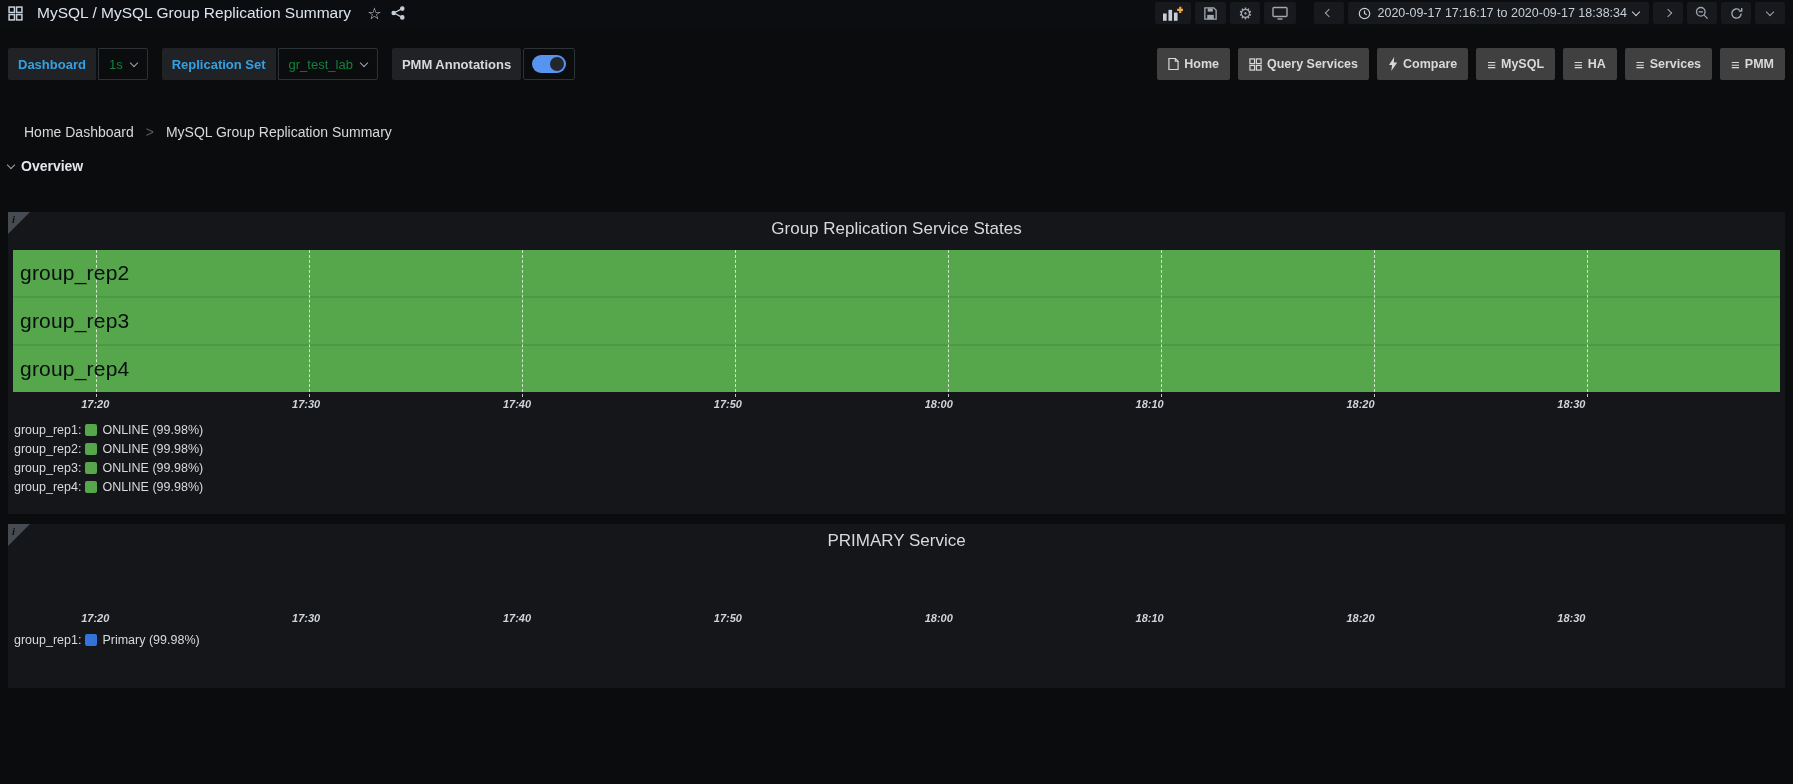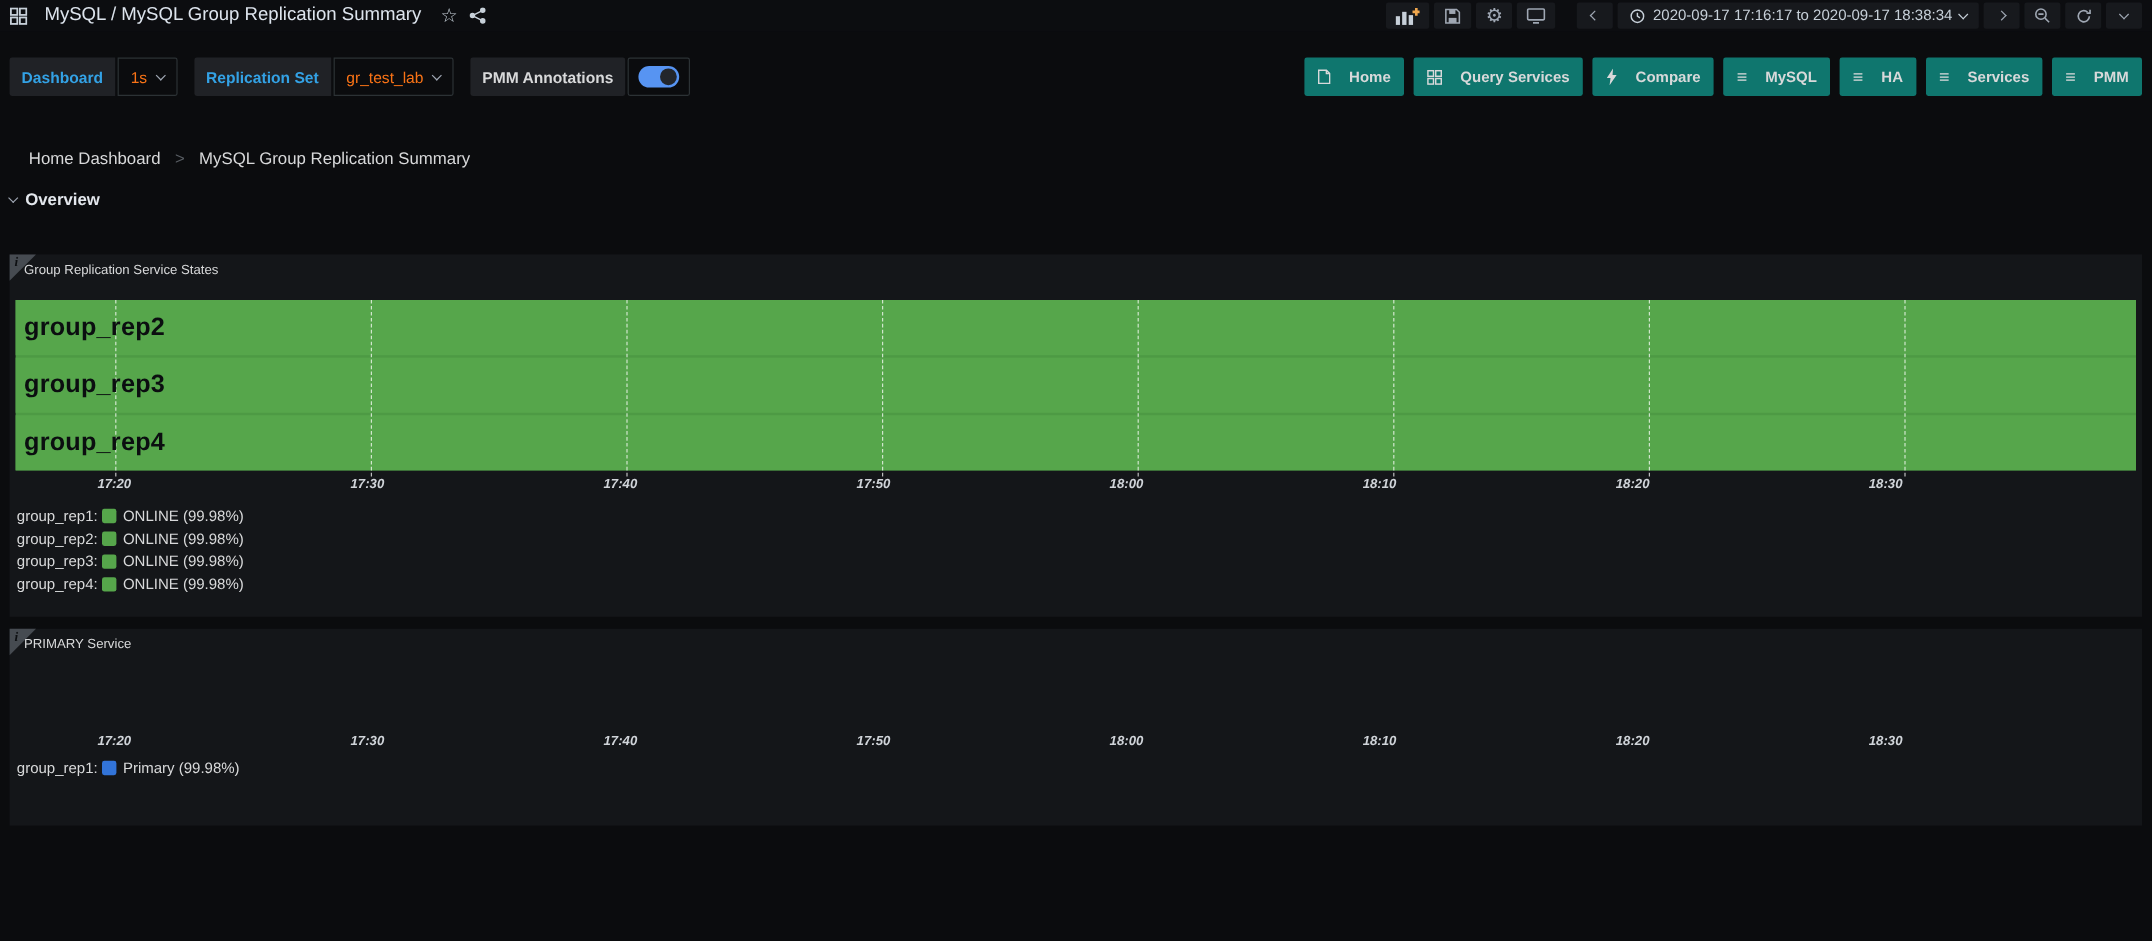--- a/index.html
+++ b/index.html
@@ -38,46 +38,46 @@
   .toolbar { position:absolute; top:47px; left:8px; right:8px; height:34px;
              display:flex; align-items:center; }
   .var-group { display:flex; align-items:stretch; margin-right:14px; }
   .var-label, .ann-label {
     background:#202226; border-radius:2px 0 0 2px; padding:0 10px; height:32px;
     display:flex; align-items:center; font-size:13px; font-weight:600; }
   .var-label { color:#33a2e5; }
   .ann-label { color:#d8d9da; border-radius:2px; }
   .var-value { height:32px; background:#0b0c0e; border:1px solid #2c3235; border-radius:0 2px 2px 0;
                margin-left:2px; padding:0 10px; display:flex; align-items:center; gap:8px;
-               font-size:13px; color:#f97316; cursor:pointer; white-space:nowrap; }
+               font-size:13px; color:#15803d; cursor:pointer; white-space:nowrap; }
   .var-value .chev { color:#9fa7b3; }
   .toggle-box { width:52px; height:32px; margin-left:2px; border:1px solid #2c3235; border-radius:2px;
                 display:flex; align-items:center; justify-content:center; background:#0b0c0e; cursor:pointer; }
   .toggle-track { width:34px; height:18px; border-radius:10px; background:#5794f2; position:relative; }
   .toggle-knob { position:absolute; top:2px; right:2px; width:14px; height:14px; border-radius:50%; background:#23262b; }
 
   .nav-links { margin-left:auto; display:flex; align-items:center; gap:8px; }
-  .nav-btn { height:32px; background:#0f766e; border-radius:2px; padding:0 11px;
-             display:flex; align-items:center; gap:15px; font-size:12.5px; font-weight:600;
+  .nav-btn { height:32px; background:#404040; border-radius:2px; padding:0 11px;
+             display:flex; align-items:center; gap:5px; font-size:12.5px; font-weight:600;
              color:#d8d9da; cursor:pointer; white-space:nowrap; }
   .nav-btn .glyph { font-size:15px; font-weight:700; line-height:1; }
 
   
   .breadcrumb { position:absolute; top:124px; left:24px; display:flex; align-items:center; gap:12px;
                 font-size:14px; color:#d8d9da; }
   .crumb { cursor:pointer; }
   .crumb-sep { color:#585d63; }
   .section-header { position:absolute; top:158px; left:8px; display:flex; align-items:center; gap:7px;
                     font-size:14px; font-weight:700; color:#e3e7ec; cursor:pointer; }
   .section-header .chev { color:#9fa7b3; }
 
   
   .panel { position:absolute; left:8px; width:1777px; background:#141619; }
-  .panel-title { position:absolute; top:7px; left:12px; right:0; text-align:left;
-                 font-size:11px; font-weight:500; color:#d8d9da; cursor:pointer; }
+  .panel-title { position:absolute; top:7px; left:0; right:0; text-align:center;
+                 font-size:17px; font-weight:500; color:#d8d9da; cursor:pointer; }
   .info-corner { position:absolute; top:0; left:0; width:0; height:0;
                  border-top:22px solid #464b51; border-right:22px solid transparent; cursor:pointer; }
   .info-i { position:absolute; top:-21px; left:4px;
             font:italic bold 11px "Liberation Serif","DejaVu Serif",serif; color:#0d0f12; }
 
   .plot { position:absolute; left:5px; right:5px; }
   .rows { position:absolute; inset:0; display:flex; flex-direction:column; gap:2px; }
   .trow { flex:1; position:relative; display:flex; align-items:center; padding-left:7px; }
   .trow-label { position:relative; z-index:3; font-size:21px; color:#0b0e10; letter-spacing:0.2px; }
   .gridlines { position:absolute; inset:0; z-index:2; pointer-events:none; }
@@ -247,21 +247,21 @@
     <span class="chev down"></span>
     <span>Overview</span>
   </div>
 
   <section class="panel" style="top:212px; height:302px;">
     <div class="info-corner">
       <span class="info-i">i</span>
     </div>
     <div class="panel-title">Group Replication Service States</div>
 
-    <div class="plot" style="top:38px; height:142px;font-weight:bold;">
+    <div class="plot" style="top:38px; height:142px;">
       <div class="rows" style="background-color: rgb(77, 154, 68);">
 
           <div class="trow" style="background-color: rgb(86, 166, 75);">
             <span class="trow-label">group_rep2</span>
           </div>
 
           <div class="trow" style="background-color: rgb(86, 166, 75);">
             <span class="trow-label">group_rep3</span>
           </div>
 

